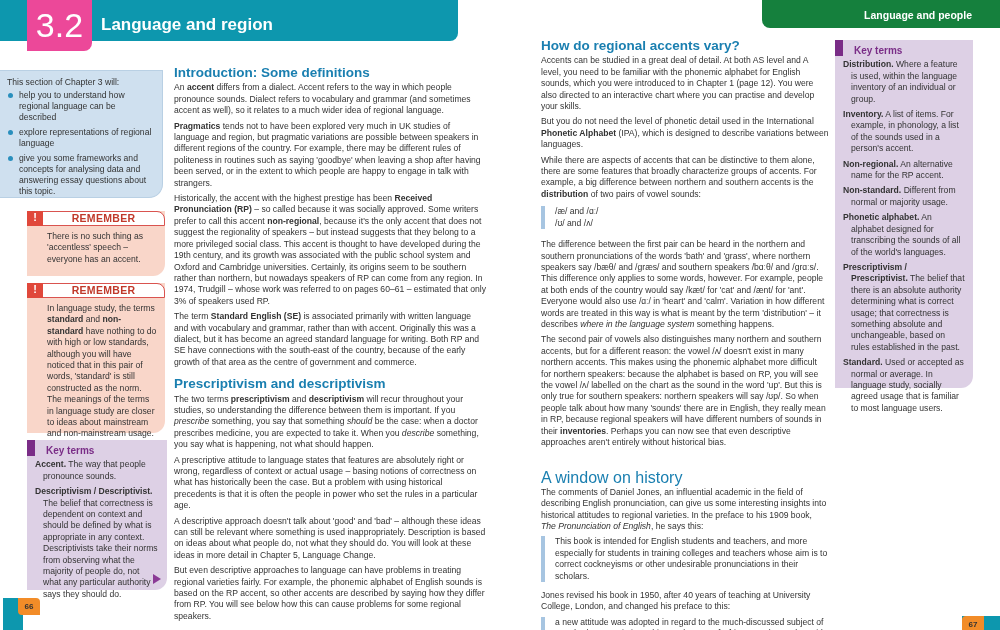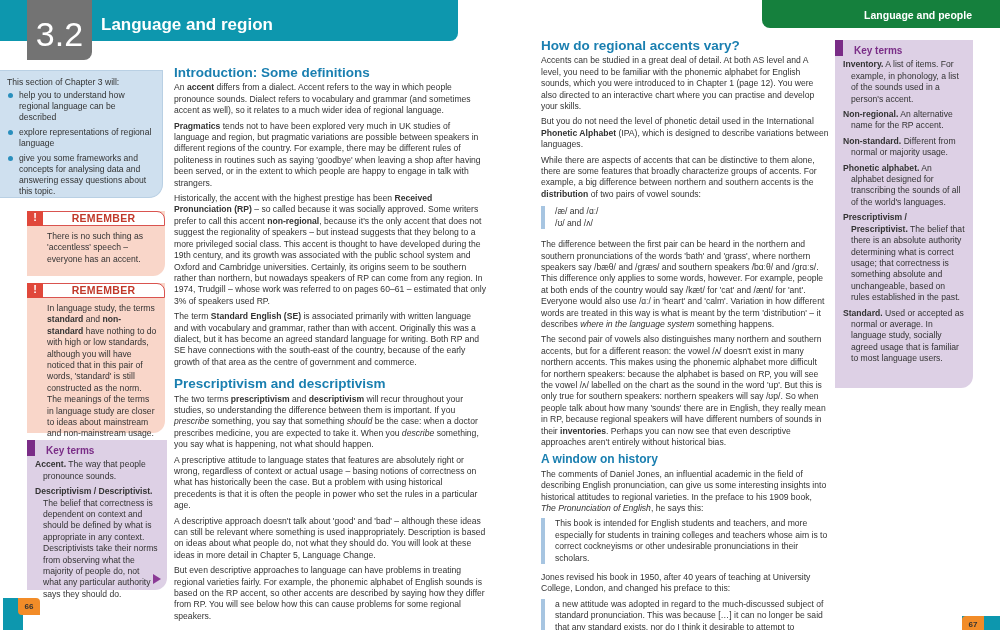--- a/index.html
+++ b/index.html
@@ -1,20 +1,20 @@
 <!DOCTYPE html>
 <html><head>
 <meta charset="utf-8">
 <style>
   * { box-sizing: border-box; margin: 0; padding: 0; }
   html, body { width: 1000px; height: 630px; overflow: hidden; background: #fff; }
   body { position: relative; font-family: "Liberation Sans", sans-serif; color: #333; }
 
   .banner-left { position: absolute; left: 0; top: 0; width: 458px; height: 41px; background: #0d97ae; border-bottom-right-radius: 8px; }
-  .chapter-badge { position: absolute; left: 27px; top: 0; width: 65px; height: 60px; background: #737373; border-bottom-right-radius: 8px; color: #fff; font-size: 34px; font-weight: normal; display:flex; align-items:flex-end; justify-content:center; padding-bottom:6px; }
+  .chapter-badge { position: absolute; left: 27px; top: 0; width: 65px; height: 51px; background: #ec4899; border-bottom-right-radius: 8px; color: #fff; font-size: 34px; font-weight: normal; display:flex; align-items:flex-end; justify-content:center; padding-bottom:6px; }
   .chapter-title { position: absolute; left: 101px; top: 15px; color: #fff; font-size: 17px; font-weight: bold; }
 
   .banner-right { position: absolute; left: 762px; top: 0; width: 238px; height: 28px; background: #15803d; border-bottom-left-radius: 8px; }
   .running-head { position: absolute; right: 28px; top: 9px; color: #fff; font-size: 10.5px; font-weight: bold; }
 
   .intro-box { position: absolute; left: 0; top: 70px; width: 163px; height: 128px; background: #cfe0ef; border-bottom-right-radius: 14px; border: 1px solid #b9d0e4; border-left: none; padding: 6px 9px 6px 7px; font-size: 8.6px; line-height: 11px; color: #333; }
   .intro-box ul { list-style: none; margin-top: 2px; }
   .intro-box li { position: relative; padding-left: 12px; margin-bottom: 4px; }
   .intro-box li::before { content: ""; position: absolute; left: 1px; top: 3px; width: 5px; height: 5px; border-radius: 50%; background: #2a8fbd; }
 
@@ -27,21 +27,21 @@
   .keyterms { position: absolute; background: #ddd0e5; border-bottom-right-radius: 12px; font-size: 8.6px; line-height: 11.4px; color: #333; padding: 5px 8px 8px 8px; }
   .keyterms .kt-tab { position: absolute; left: 0; top: 0; width: 8px; height: 16px; background: #7a2d87; }
   .keyterms .kt-title { color: #7a2d87; font-weight: bold; font-size: 10px; margin-left: 11px; margin-bottom: 3px; }
   .keyterms .entry { margin-bottom: 4px; text-indent: -8px; padding-left: 8px; }
   .keyterms .term { font-weight: bold; color: #333; }
   .kt-arrow { position: absolute; right: 6px; bottom: 6px; width: 0; height: 0; border-left: 8px solid #8b3a96; border-top: 5px solid transparent; border-bottom: 5px solid transparent; }
 
   .col { position: absolute; font-size: 8.6px; line-height: 11.4px; color: #333; }
   .col p { margin-bottom: 4px; }
   .col h2 { color: #1a7fb0; font-size: 13.5px; font-weight: bold; margin-bottom: 4px; }
-  .col h3 { color: #1a7fb0; font-size: 12px; font-weight: bold; margin: 6px 0 3px; }
+  .col h3 { color: #1a7fb0; font-size: 16px; font-weight: normal; margin: 24px 0 3px; }
   .col b { font-weight: bold; }
   .quote { border-left: 4px solid #a7c5e1; padding-left: 10px; margin: 4px 0 8px; }
   .ipa { margin: 6px 0 10px; }
 
   .pagenum-left { position: absolute; left: 3px; top: 598px; width: 20px; height: 32px; background: #0d97ae; }
   .pagenum-left .num { position: absolute; left: 15px; top: 0; width: 22px; height: 17px; background: #f28c28; border-radius: 0 4px 0 4px; font-size: 8px; font-weight: bold; color: #333; display:flex; align-items:center; justify-content:center; }
   .pagenum-right { position: absolute; left: 962px; top: 616px; width: 38px; height: 32px; background: #0d97ae; }
   .pagenum-right .num { position: absolute; left: 0; top: 0; width: 22px; height: 17px; background: #f28c28; border-radius: 4px 0 4px 0; font-size: 8px; font-weight: bold; color: #333; display:flex; align-items:center; justify-content:center; }
 </style>
 </head>
@@ -115,20 +115,21 @@
   <h3>A window on history</h3>
   <p><span>The comments of Daniel Jones, an influential academic in the field of describing English pronunciation, can give us some interesting insights into historical attitudes to regional varieties. In the preface to his 1909 book, </span><i>The Pronunciation of English</i><span>, he says this:</span></p>
   <div class="quote">This book is intended for English students and teachers, and more especially for students in training colleges and teachers whose aim is to correct cockneyisms or other undesirable pronunciations in their scholars.</div>
   <p>Jones revised his book in 1950, after 40 years of teaching at University College, London, and changed his preface to this:</p>
   <div class="quote">a new attitude was adopted in regard to the much-discussed subject of standard pronunciation. This was because […] it can no longer be said that any standard exists, nor do I think it desirable to attempt to establish</div>
 </div>
 
 <div class="keyterms" style="left:835px; top:40px; width:138px; height:348px;">
   <span class="kt-tab"></span>
   <div class="kt-title">Key terms</div>
+  <div class="entry"><span class="term">Distribution.</span><span> Where a feature is used, within the language inventory of an individual or group.</span></div>
   <div class="entry"><span class="term">Inventory.</span><span> A list of items. For example, in phonology, a list of the sounds used in a person's accent.</span></div>
   <div class="entry"><span class="term">Non-regional.</span><span> An alternative name for the RP accent.</span></div>
   <div class="entry"><span class="term">Non-standard.</span><span> Different from normal or majority usage.</span></div>
   <div class="entry"><span class="term">Phonetic alphabet.</span><span> An alphabet designed for transcribing the sounds of all of the world's languages.</span></div>
   <div class="entry"><span class="term">Prescriptivism / Prescriptivist.</span><span> The belief that there is an absolute authority determining what is correct usage; that correctness is something absolute and unchangeable, based on rules established in the past.</span></div>
   <div class="entry"><span class="term">Standard.</span><span> Used or accepted as normal or average. In language study, socially agreed usage that is familiar to most language users.</span></div>
 </div>
 
 <div class="pagenum-left">
   <span class="num">66</span>

